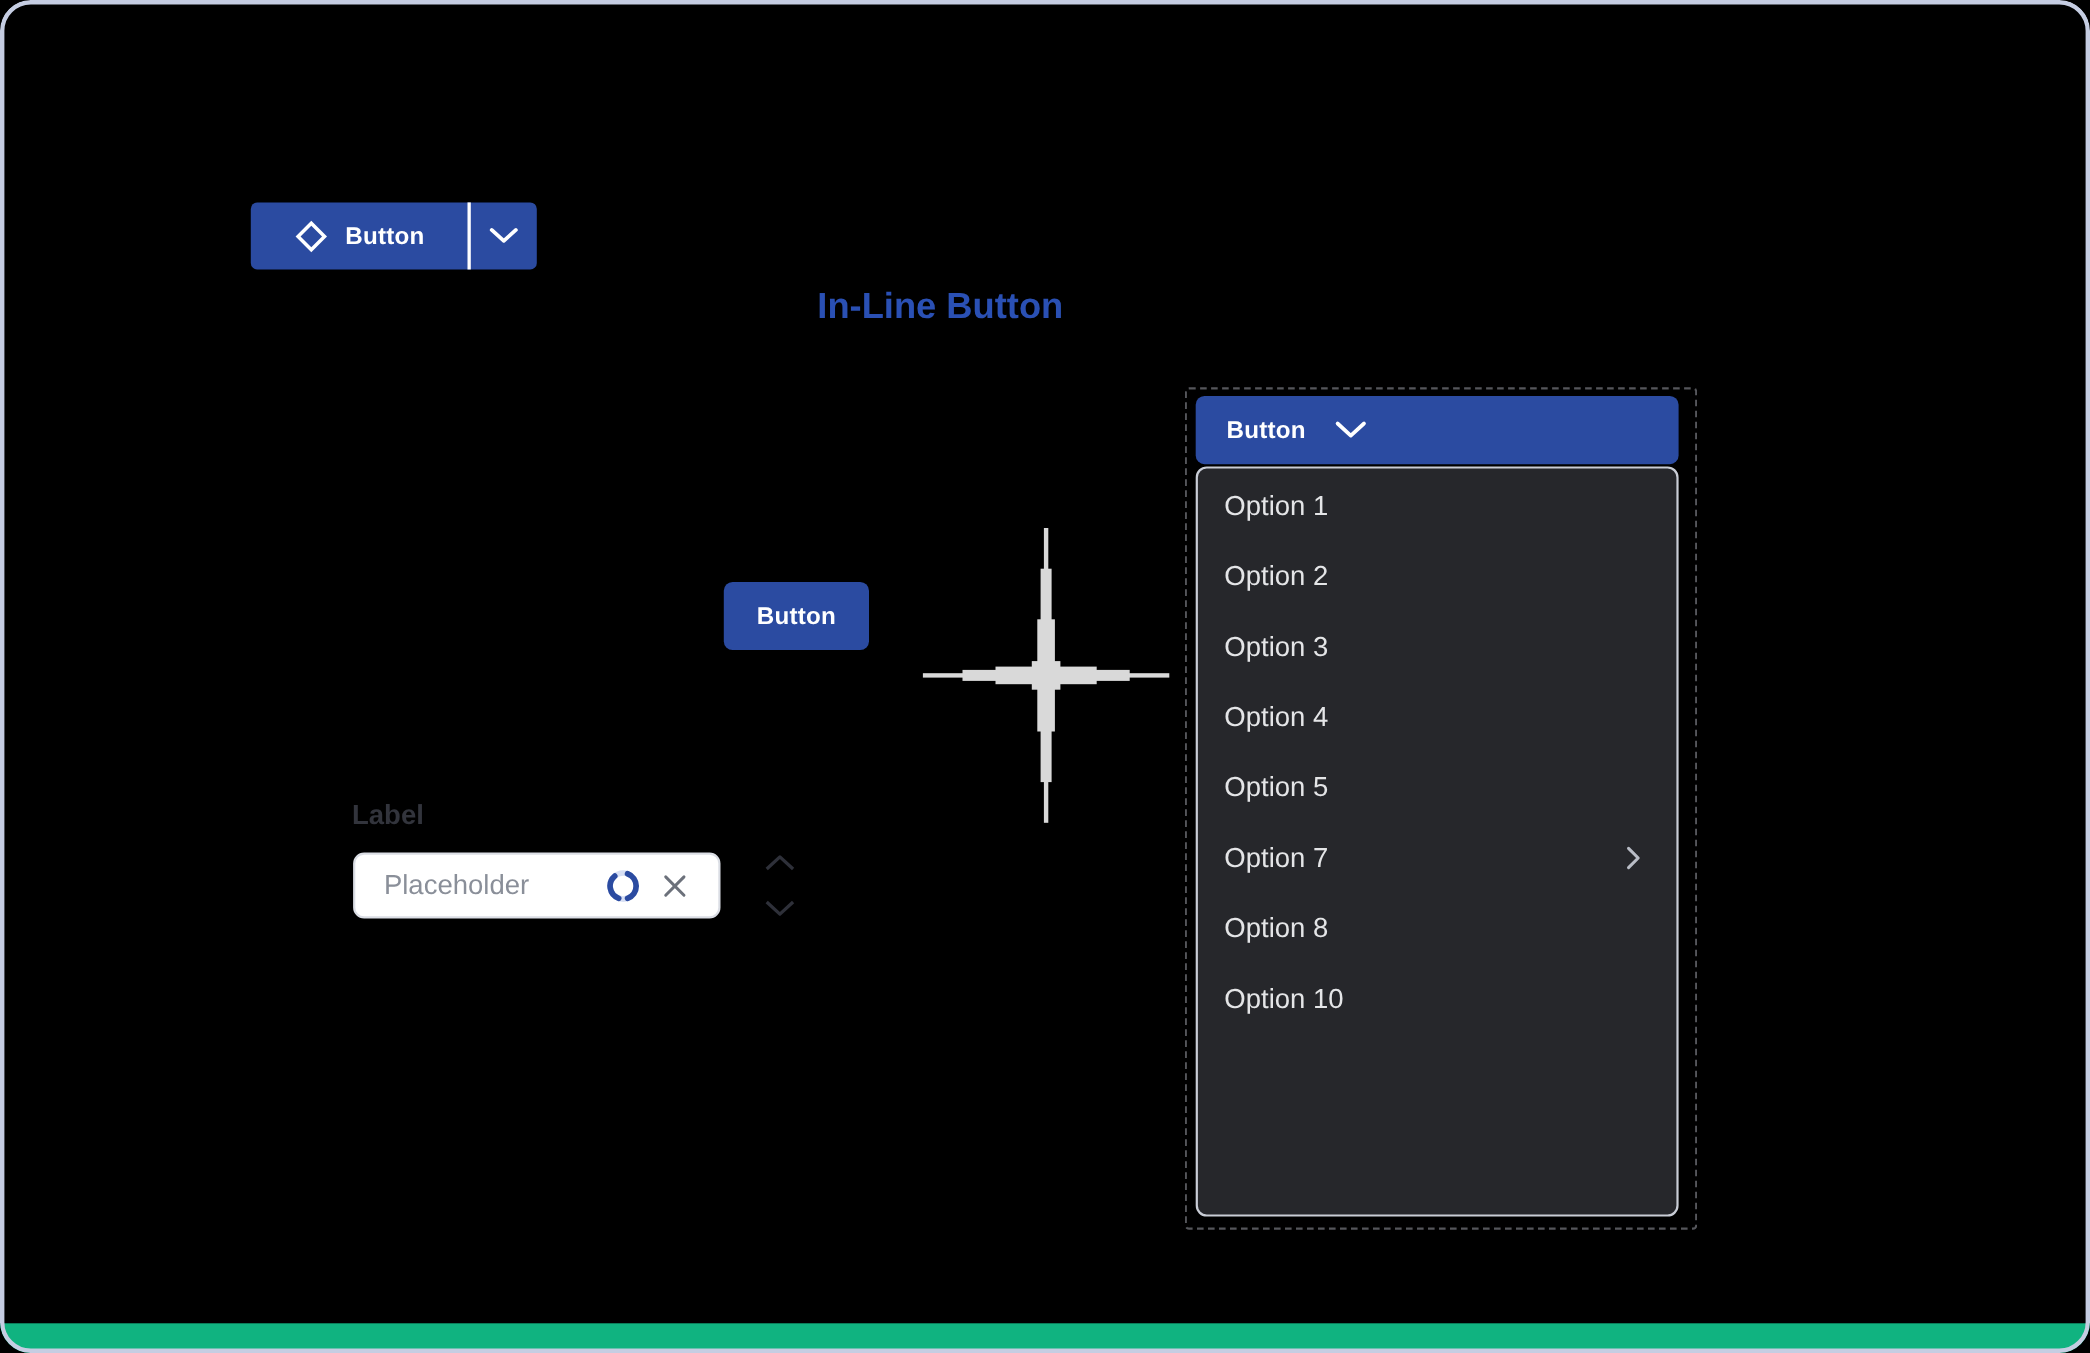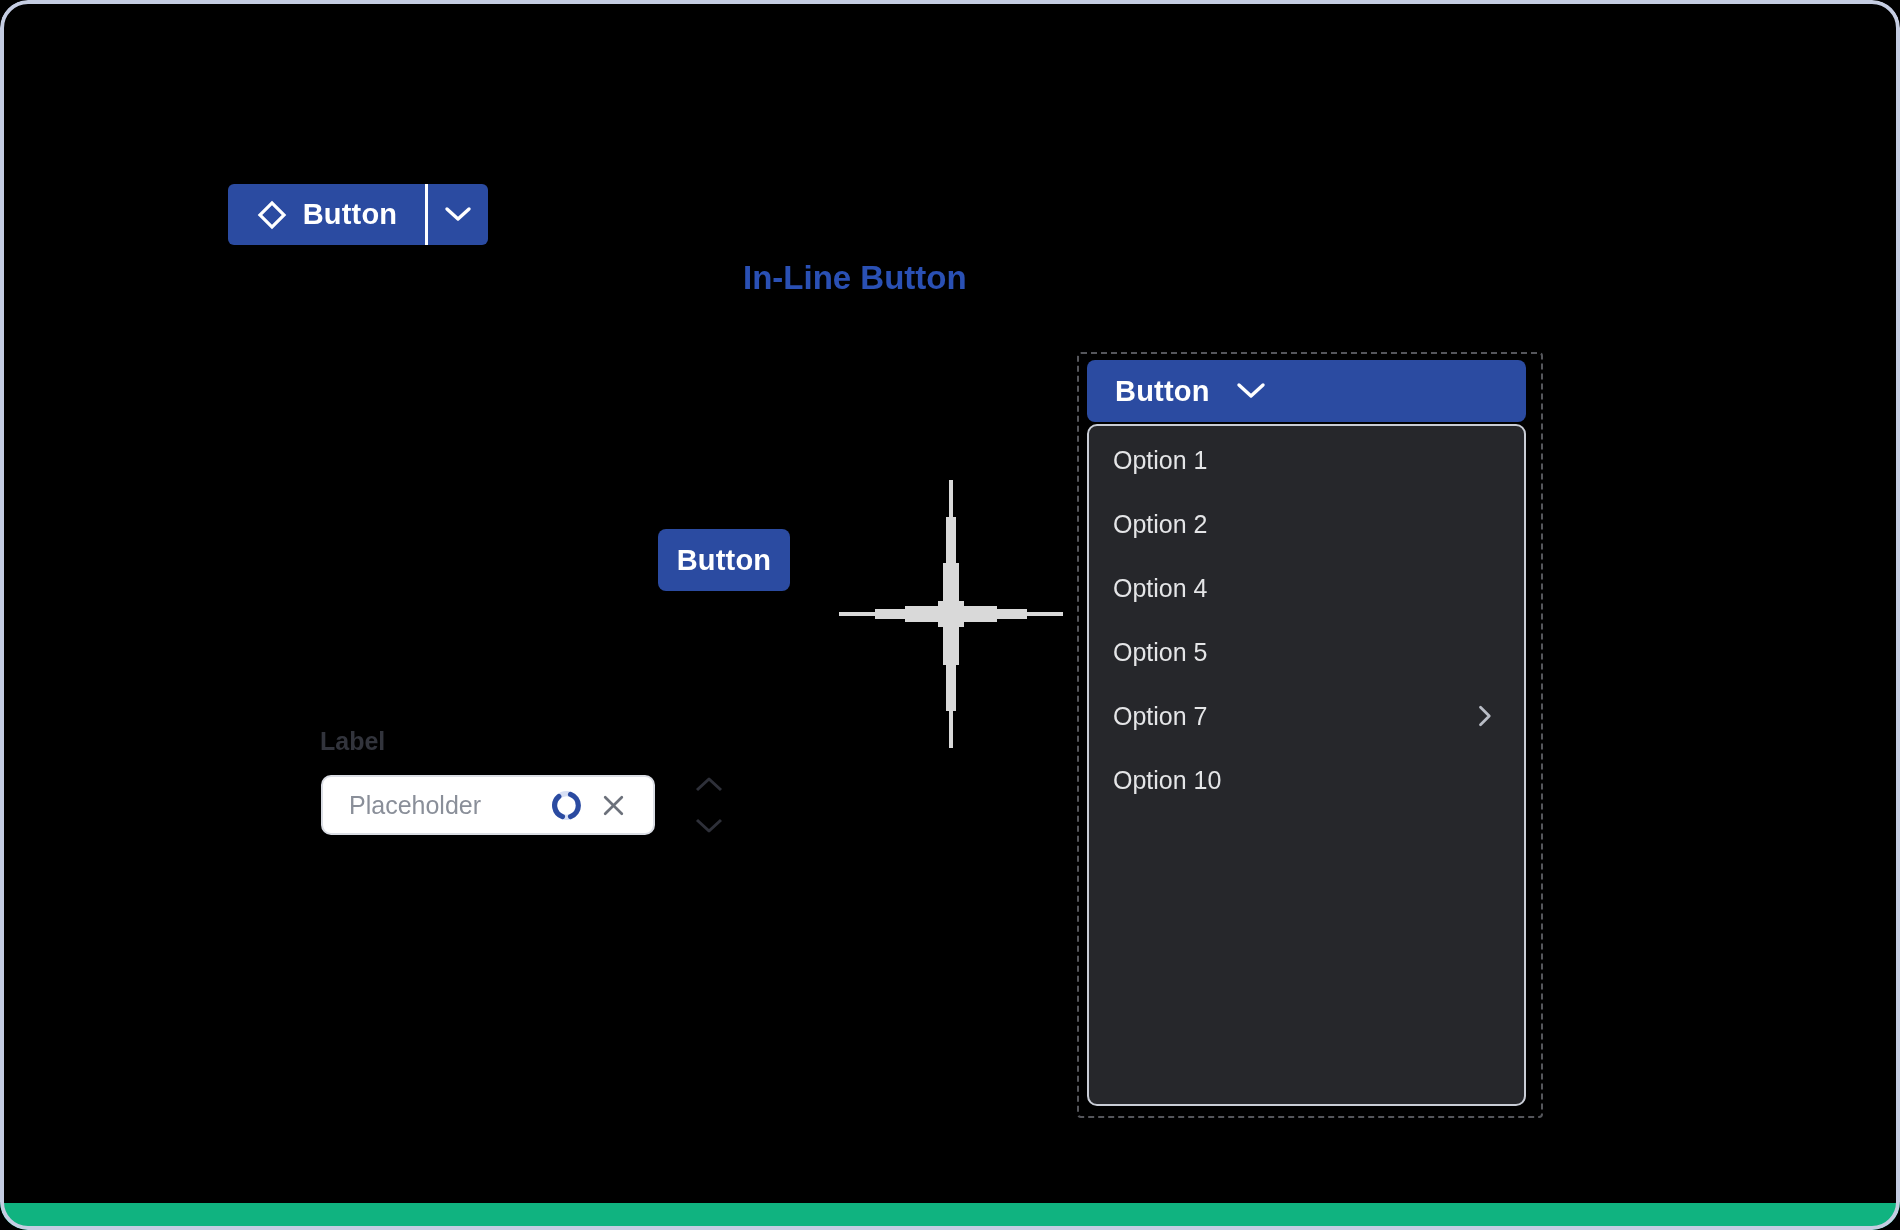--- a/index.html
+++ b/index.html
@@ -6,21 +6,21 @@
   body{font-family:"Liberation Sans",sans-serif;}
   .canvas{position:relative;width:1900px;height:1230px;background:#000;border-radius:28px;overflow:hidden;}
   .frame{position:absolute;inset:0;border:4px solid #c5cde2;border-radius:28px;pointer-events:none;z-index:60;}
   .green-bar{position:absolute;left:0;right:0;bottom:0;height:27px;background:#10b380;z-index:40;}
 
   
   .split-button{position:absolute;left:228px;top:184px;width:260px;height:61px;background:#2b4ba1;border-radius:6px;display:flex;align-items:stretch;color:#fff;}
   .split-main{flex:1;display:flex;align-items:center;justify-content:center;gap:15px;cursor:pointer;}
   .split-divider{width:3px;background:#ffffff;}
   .split-caret{width:60px;display:flex;align-items:center;justify-content:center;cursor:pointer;}
-  .btn-label{font-size:29px;font-weight:700;letter-spacing:.2px;}
+  .btn-label{font-size:22px;font-weight:700;letter-spacing:.2px;}
 
   
   .inline-link{position:absolute;left:743px;top:259px;font-size:33px;font-weight:700;color:#2a50b4;cursor:pointer;}
 
   
   .dd-selection{position:absolute;left:1077px;top:352px;width:462px;height:762px;border:2px dashed #55565b;border-radius:4px;z-index:5;}
   .dd-button{position:absolute;left:1087px;top:360px;width:439px;height:62px;background:#2b4ba1;border-radius:8px;display:flex;align-items:center;padding:0 0 0 28px;gap:26px;box-sizing:border-box;color:#fff;cursor:pointer;z-index:10;}
   .dd-menu{position:absolute;left:1087px;top:424px;width:439px;height:682px;background:#26272b;border:2px solid #c9cdd6;border-radius:10px;box-sizing:border-box;padding:20px 0;display:flex;flex-direction:column;z-index:10;}
   .menu-item{height:64px;padding:0 26px 0 24px;display:flex;justify-content:space-between;font-size:25px;color:#e4e5e7;cursor:pointer;}
   .menu-item .submenu-chevron{flex:0 0 auto;}
@@ -73,32 +73,40 @@
   <div class="dd-menu">
       <div class="menu-item">
       <span class="menu-item-label">Option 1</span>
 
     </div>
       <div class="menu-item">
       <span class="menu-item-label">Option 2</span>
 
     </div>
       <div class="menu-item">
+      <span class="menu-item-label">Option 3</span>
+
+    </div>
+      <div class="menu-item">
       <span class="menu-item-label">Option 4</span>
 
     </div>
       <div class="menu-item">
       <span class="menu-item-label">Option 5</span>
 
     </div>
       <div class="menu-item">
       <span class="menu-item-label">Option 7</span>
       <svg class="submenu-chevron" width="28" height="28" viewBox="0 0 24 24">
         <polyline points="9,4.5 16.5,12 9,19.5" fill="none" stroke="#b9bdc6" stroke-width="2.4" stroke-linecap="round" stroke-linejoin="round"></polyline>
       </svg>
+    </div>
+      <div class="menu-item">
+      <span class="menu-item-label">Option 8</span>
+
     </div>
       <div class="menu-item">
       <span class="menu-item-label">Option 10</span>
 
     </div>
     </div>
 
   <div class="solo-button">
     <span class="btn-label">Button</span>
   </div>

